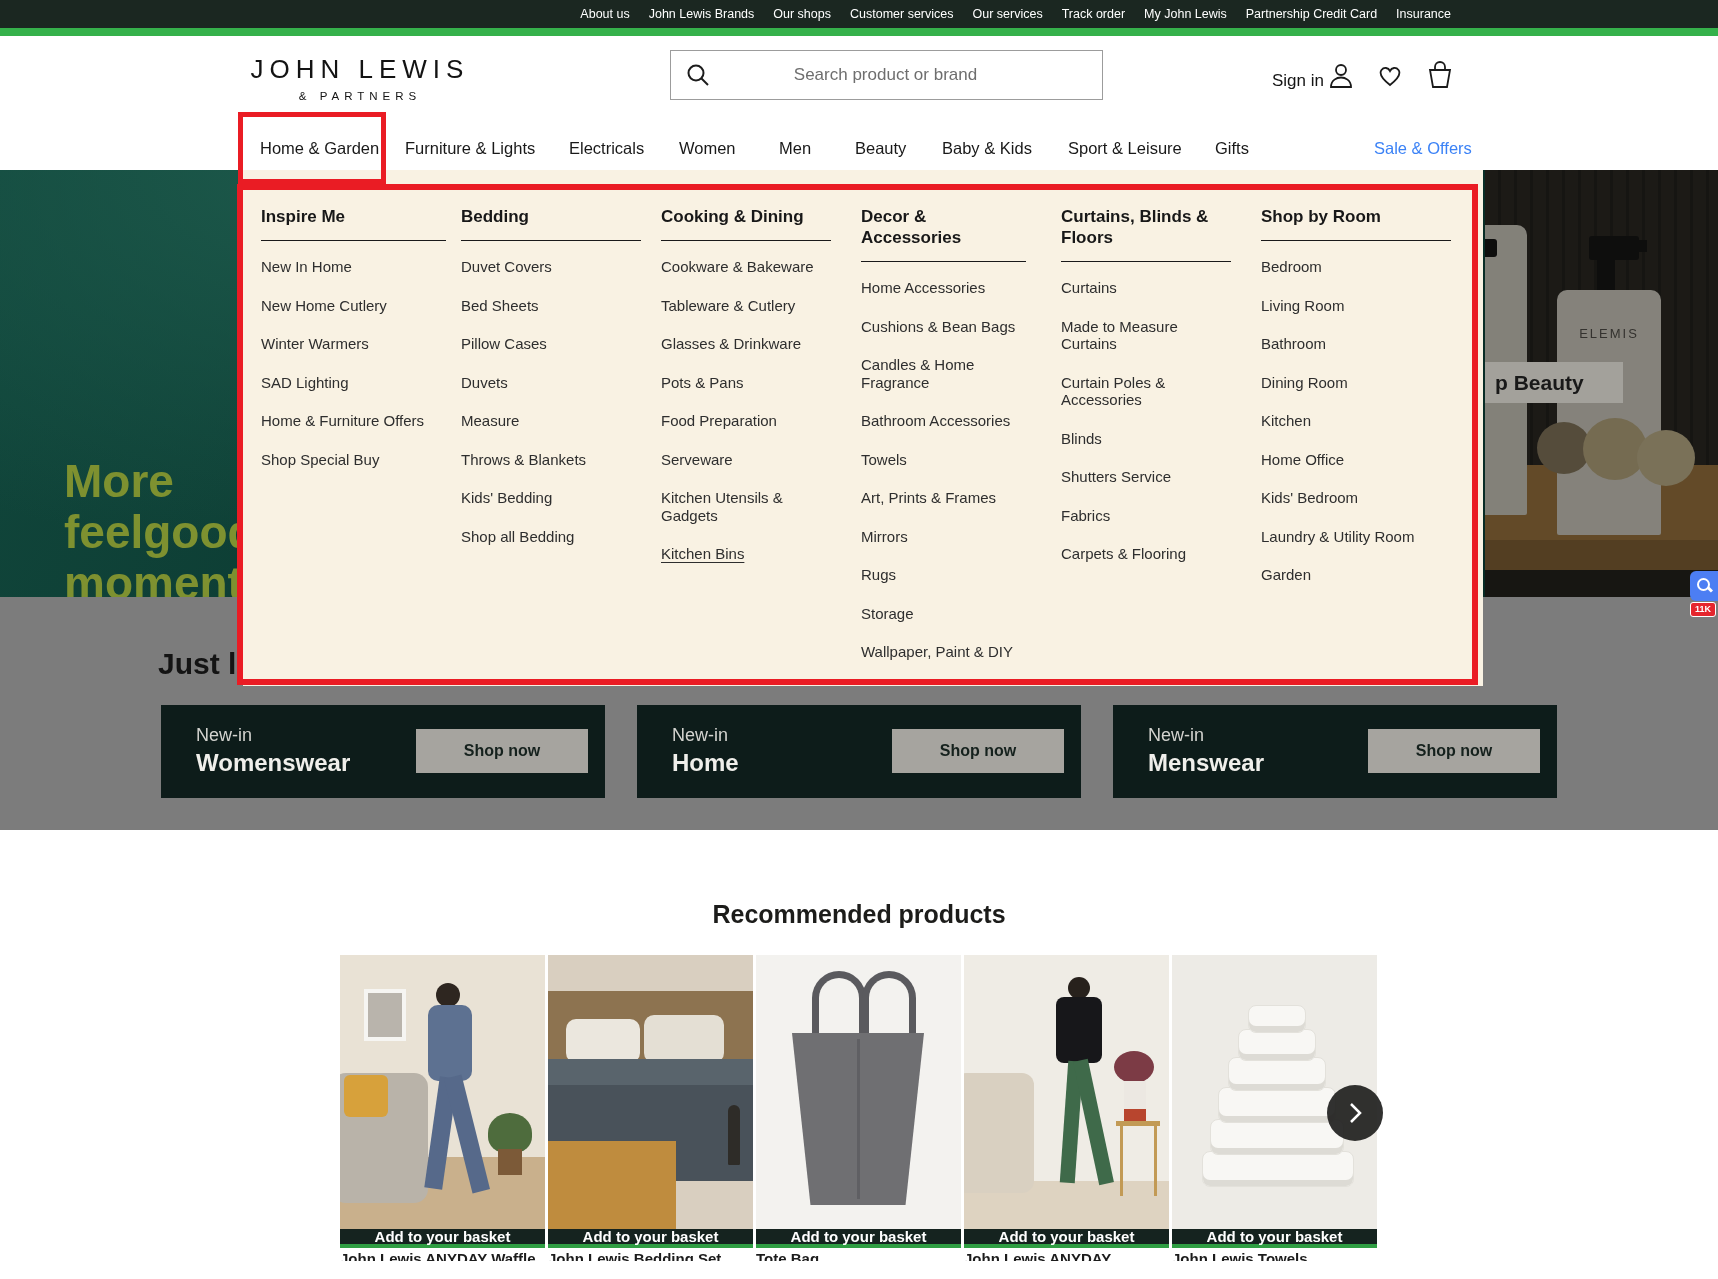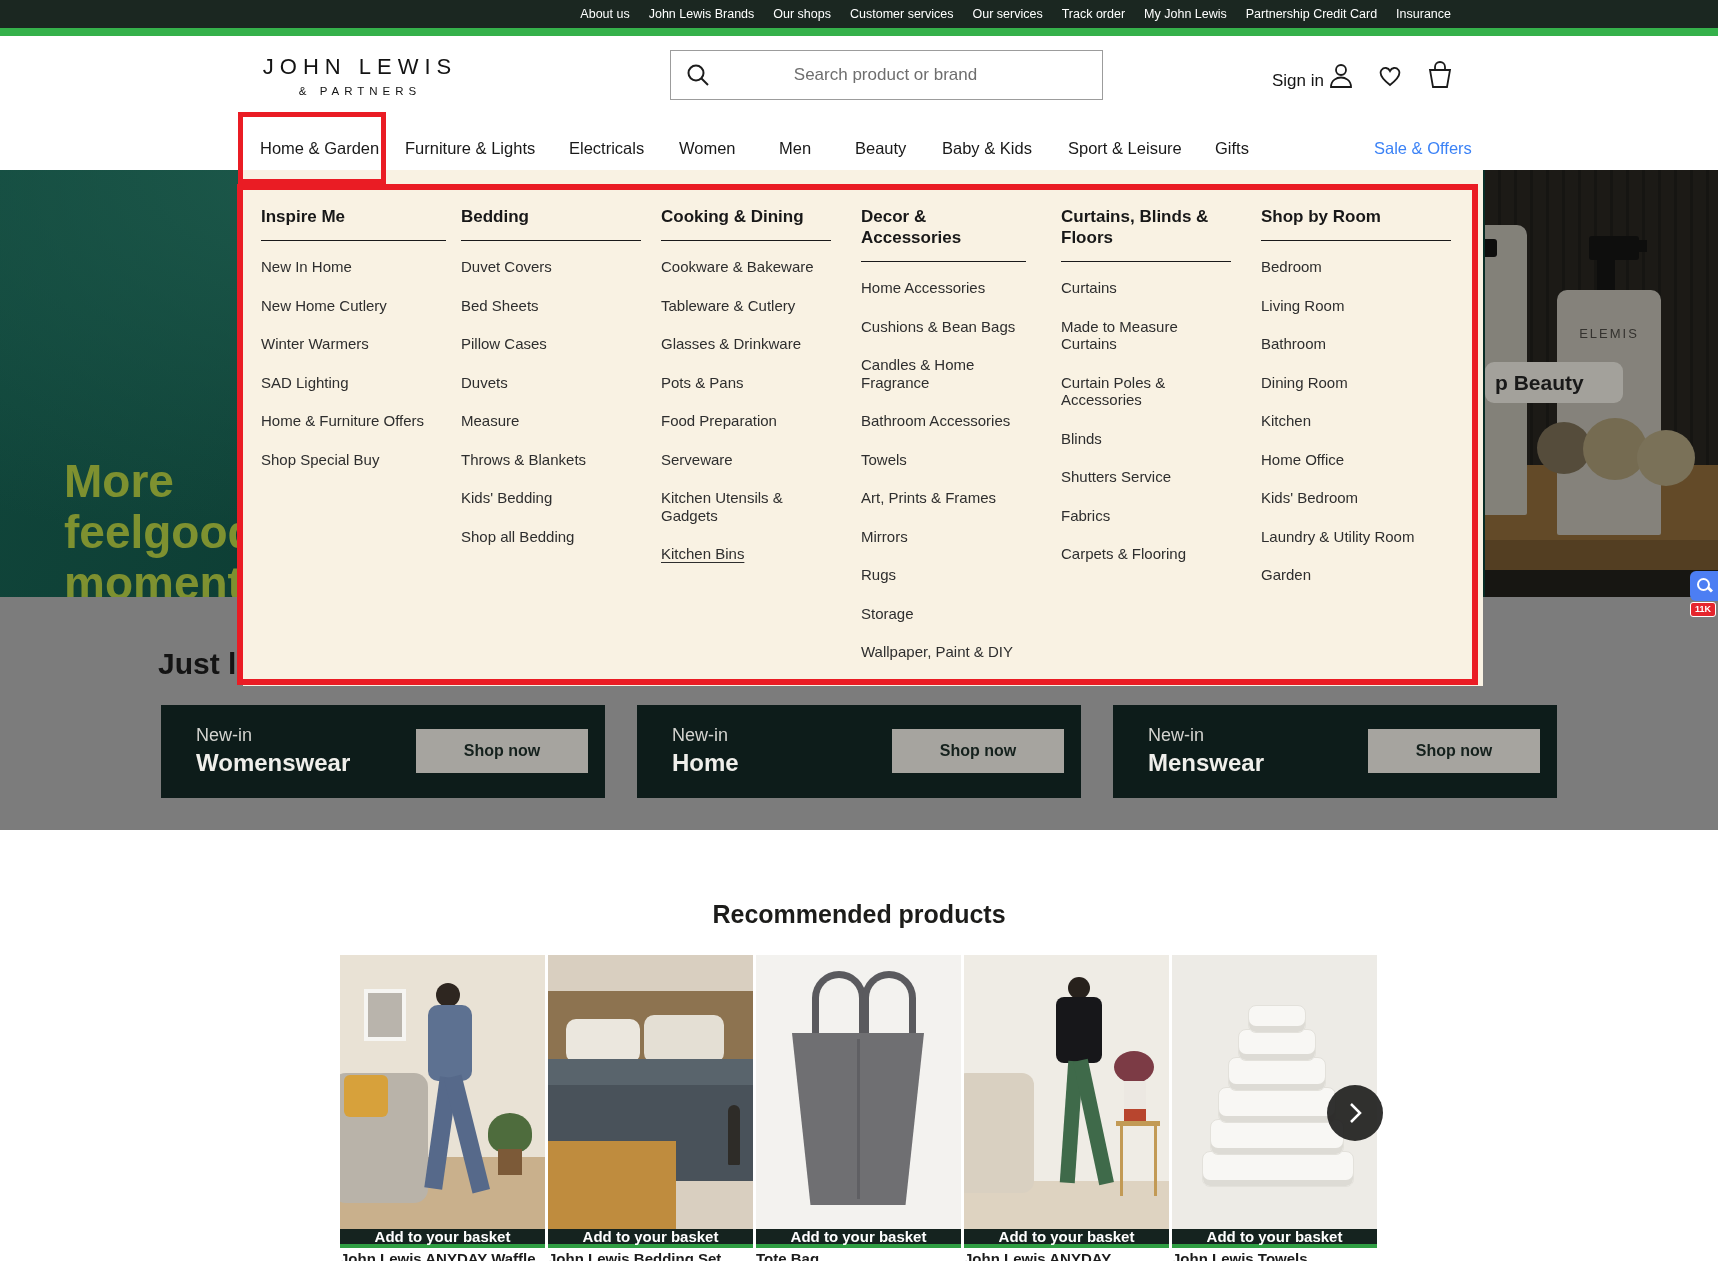--- a/index.html
+++ b/index.html
@@ -9,21 +9,21 @@
 
   
   .topbar{position:absolute;left:0;top:0;width:1718px;height:28px;background:#1b2721;
           display:flex;justify-content:flex-end;align-items:center;gap:19px;
           padding-right:267px;box-sizing:border-box;}
   .topbar-link{color:#fff;font-size:12.5px;white-space:nowrap;}
   .green-stripe{position:absolute;left:0;top:28px;width:1718px;height:8px;background:#35b14b;}
 
   
   .logo{position:absolute;left:250px;top:54px;width:220px;text-align:center;color:#131313;}
-  .logo-line1{font-size:22px;letter-spacing:6px;white-space:nowrap;text-align:center;}
+  .logo-line1{font-size:26px;letter-spacing:6px;white-space:nowrap;text-align:center;}
   .logo-line2{font-size:11.5px;letter-spacing:5px;margin-top:5px;white-space:nowrap;}
   .search-box{position:absolute;left:670px;top:50px;width:433px;height:50px;border:1px solid #9c9c9c;
               background:#fff;display:flex;align-items:center;box-sizing:border-box;padding:0 14px;}
   .search-box svg{flex:0 0 auto;}
   .search-input{flex:1;border:none;outline:none;font-size:17px;text-align:center;
                 font-family:inherit;color:#ef4444;padding-right:30px;background:transparent;}
   .search-input::placeholder{color:#6e6e6e;}
   .signin{position:absolute;left:1272px;top:71px;font-size:17px;color:#141414;}
   .hicon{position:absolute;}
   .i-person{left:1329px;top:62px;} .i-heart{left:1377px;top:64px;} .i-bag{left:1427px;top:60px;}
@@ -57,21 +57,21 @@
           letter-spacing:1px;color:#4a443c;font-weight:bold;}
   .lbl-elemis{position:absolute;left:0;top:36px;width:104px;text-align:center;font-size:13px;
               letter-spacing:2px;color:#55504a;}
   .sponge{position:absolute;border-radius:50%;}
   .sp1{left:52px;top:252px;width:54px;height:52px;background:#8d7d60;}
   .sp2{left:98px;top:248px;width:64px;height:62px;background:#c4b185;}
   .sp3{left:152px;top:260px;width:58px;height:56px;background:#cdbc92;}
   .photo-dim{position:absolute;left:0;top:0;width:233px;height:427px;background:rgba(8,10,9,.42);}
   .beauty-btn{position:absolute;left:0;top:192px;width:138px;height:41px;background:#a3a19b;
               color:#191919;font-size:21px;font-weight:bold;line-height:41px;padding-left:10px;
-              box-sizing:border-box;border-radius:9px;}
+              box-sizing:border-box;}
 
   
   .dim-section{position:absolute;left:0;top:597px;width:1718px;height:233px;background:#7c7c7c;padding-left:35px;}
   .just-heading{position:absolute;left:158px;top:50px;font-size:30px;font-weight:bold;color:#141414;}
   .promo-card{position:absolute;top:108px;width:444px;height:93px;background:#0d1c1a;}
   .pc1{left:161px;} .pc2{left:637px;} .pc3{left:1113px;}
   .promo-eyebrow{position:absolute;left:35px;top:20px;font-size:18px;color:#d3d3cf;}
   .promo-title{position:absolute;left:35px;top:44px;font-size:24px;font-weight:bold;color:#f0efeb;}
   .shop-now{position:absolute;right:17px;top:24px;width:172px;height:44px;background:#a6a49f;
             color:#15211d;font-size:16px;font-weight:bold;display:flex;align-items:center;

